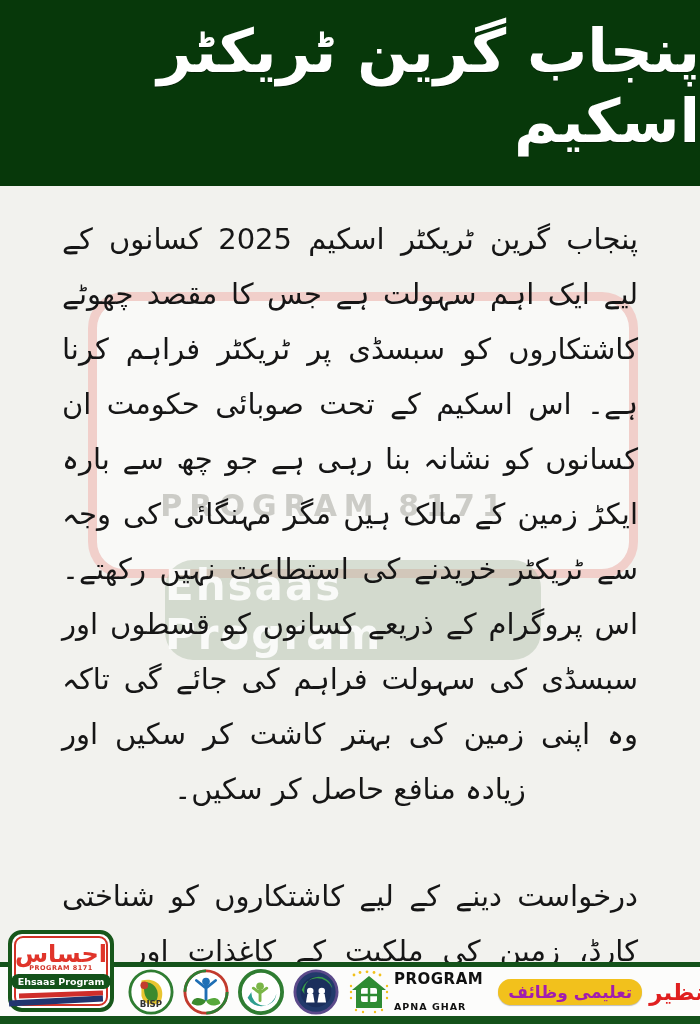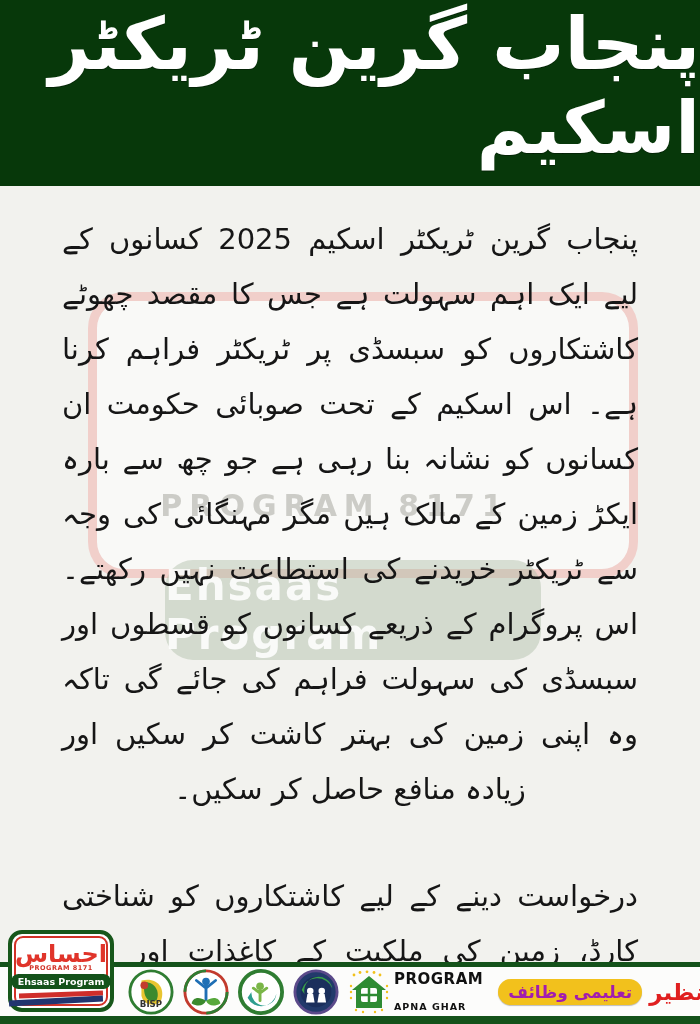--- a/index.html
+++ b/index.html
@@ -6,21 +6,21 @@
   .page{
     position:relative;width:700px;height:1024px;overflow:hidden;
     background:#f2f2ee;font-family:"DejaVu Sans",sans-serif;
   }
   
   .header{
     position:absolute;top:0;left:0;width:700px;height:186px;
     background:#07380a;display:flex;align-items:center;justify-content:center;
   }
   .header h1{
-    margin:0 0 14px 4px;color:#ffffff;font-size:72px;font-weight:bold;
+    margin:0 0 14px 4px;color:#ffffff;font-size:60px;font-weight:bold;
     direction:rtl;letter-spacing:1px;text-shadow:0 1px 0 rgba(0,0,0,.35);
   }
   
   .content{
     position:absolute;top:186px;left:0;right:0;bottom:62px;
     padding:16px 52px 0;z-index:2;
   }
   .para{
     direction:rtl;text-align:justify;text-align-last:center;
     font-size:29px;line-height:55px;color:#161616;margin:10px;font-weight:500;

